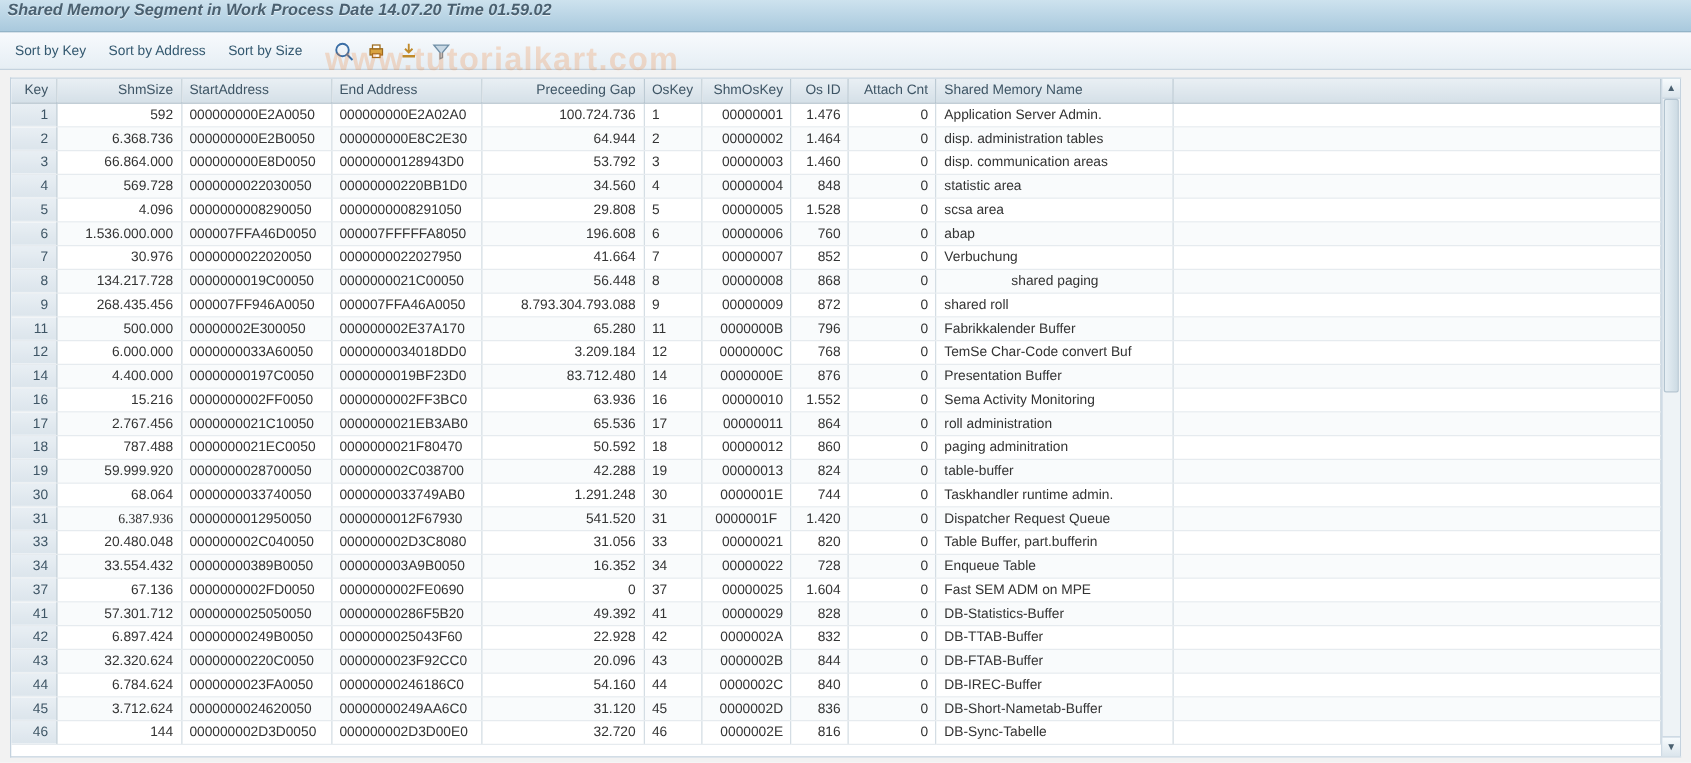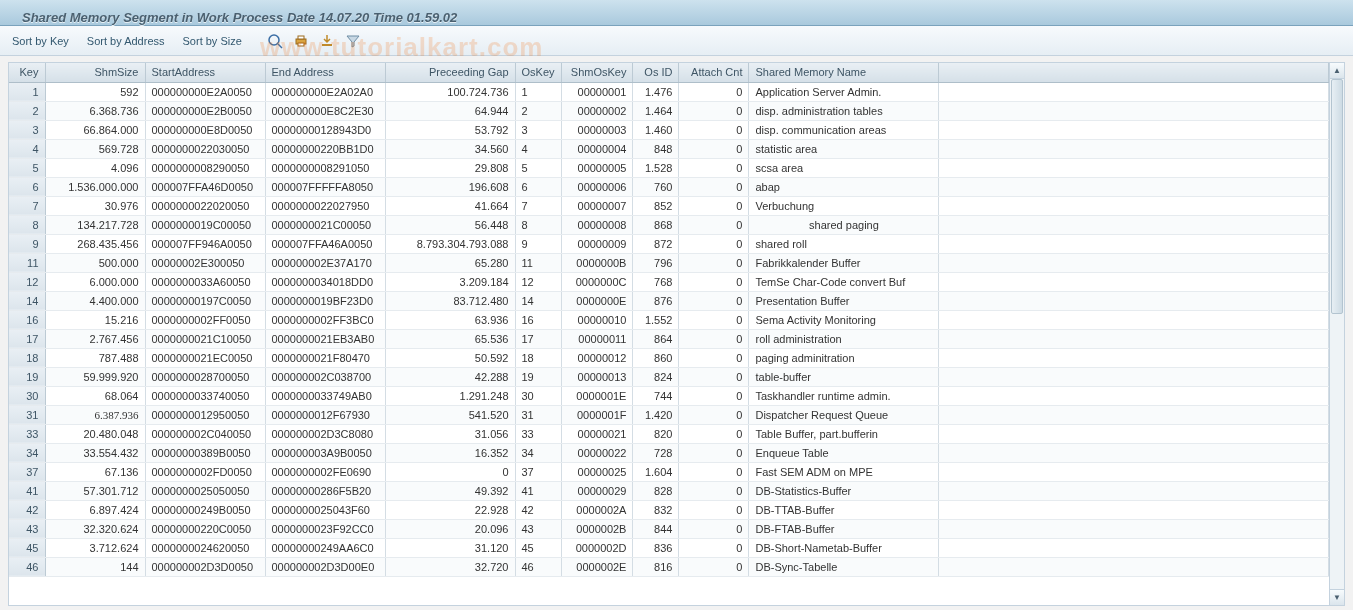--- a/index.html
+++ b/index.html
@@ -13,23 +13,23 @@
     height: 610px;
     overflow: hidden;
   }
   * { box-sizing: border-box; }
 
   
   .titlebar {
     background: linear-gradient(to bottom, #cde2ee 0%, #a9c9dd 100%);
     height: 26px;
     border-bottom: 1px solid #7aa2bc;
-    padding: 0 22px;
+    padding: 0 6px;
     display: flex;
-    align-items: flex-end;
+    align-items: flex-start;
   }
   .titlebar .title {
     font-size: 13px;
     font-weight: bold;
     font-style: italic;
     color: #4a6070;
     text-shadow: 0 1px 0 #e6f0f6;
     white-space: nowrap;
   }
 
@@ -465,21 +465,21 @@
               <td class="mono" style="width: 190px; text-align: left;">Taskhandler runtime admin.</td>
               <td class="empty-space" style="width: 393px;"></td>
             </tr>
             <tr>
               <td class="keycell num" style="width: 36px; text-align: right;">31</td>
               <td class="num mono" style="width: 100px; text-align: right; font-family: Liberation Serif, serif;">6.387.936</td>
               <td class="mono" style="width: 120px; text-align: left;">0000000012950050</td>
               <td class="mono" style="width: 120px; text-align: left;">0000000012F67930</td>
               <td class="num mono" style="width: 130px; text-align: right;">541.520</td>
               <td class="mono" style="width: 44px; text-align: left;">31</td>
-              <td class="num mono" style="width: 70px; text-align: right;">0000001F</td>
+              <td class="num mono" style="width: 70px; text-align: center;">0000001F</td>
               <td class="num mono" style="width: 46px; text-align: right;">1.420</td>
               <td class="num mono" style="width: 70px; text-align: right;">0</td>
               <td class="mono" style="width: 190px; text-align: left;">Dispatcher Request Queue</td>
               <td class="empty-space" style="width: 393px;"></td>
             </tr>
             <tr>
               <td class="keycell num" style="width: 36px; text-align: right;">33</td>
               <td class="num mono" style="width: 100px; text-align: right;">20.480.048</td>
               <td class="mono" style="width: 120px; text-align: left;">000000002C040050</td>
               <td class="mono" style="width: 120px; text-align: left;">000000002D3C8080</td>
@@ -547,20 +547,33 @@
               <td class="keycell num" style="width: 36px; text-align: right;">43</td>
               <td class="num mono" style="width: 100px; text-align: right;">32.320.624</td>
               <td class="mono" style="width: 120px; text-align: left;">00000000220C0050</td>
               <td class="mono" style="width: 120px; text-align: left;">0000000023F92CC0</td>
               <td class="num mono" style="width: 130px; text-align: right;">20.096</td>
               <td class="mono" style="width: 44px; text-align: left;">43</td>
               <td class="num mono" style="width: 70px; text-align: right;">0000002B</td>
               <td class="num mono" style="width: 46px; text-align: right;">844</td>
               <td class="num mono" style="width: 70px; text-align: right;">0</td>
               <td class="mono" style="width: 190px; text-align: left;">DB-FTAB-Buffer</td>
+              <td class="empty-space" style="width: 393px;"></td>
+            </tr>
+            <tr>
+              <td class="keycell num" style="width: 36px; text-align: right;">44</td>
+              <td class="num mono" style="width: 100px; text-align: right;">6.784.624</td>
+              <td class="mono" style="width: 120px; text-align: left;">0000000023FA0050</td>
+              <td class="mono" style="width: 120px; text-align: left;">00000000246186C0</td>
+              <td class="num mono" style="width: 130px; text-align: right;">54.160</td>
+              <td class="mono" style="width: 44px; text-align: left;">44</td>
+              <td class="num mono" style="width: 70px; text-align: right;">0000002C</td>
+              <td class="num mono" style="width: 46px; text-align: right;">840</td>
+              <td class="num mono" style="width: 70px; text-align: right;">0</td>
+              <td class="mono" style="width: 190px; text-align: left;">DB-IREC-Buffer</td>
               <td class="empty-space" style="width: 393px;"></td>
             </tr>
             <tr>
               <td class="keycell num" style="width: 36px; text-align: right;">45</td>
               <td class="num mono" style="width: 100px; text-align: right;">3.712.624</td>
               <td class="mono" style="width: 120px; text-align: left;">0000000024620050</td>
               <td class="mono" style="width: 120px; text-align: left;">00000000249AA6C0</td>
               <td class="num mono" style="width: 130px; text-align: right;">31.120</td>
               <td class="mono" style="width: 44px; text-align: left;">45</td>
               <td class="num mono" style="width: 70px; text-align: right;">0000002D</td>

